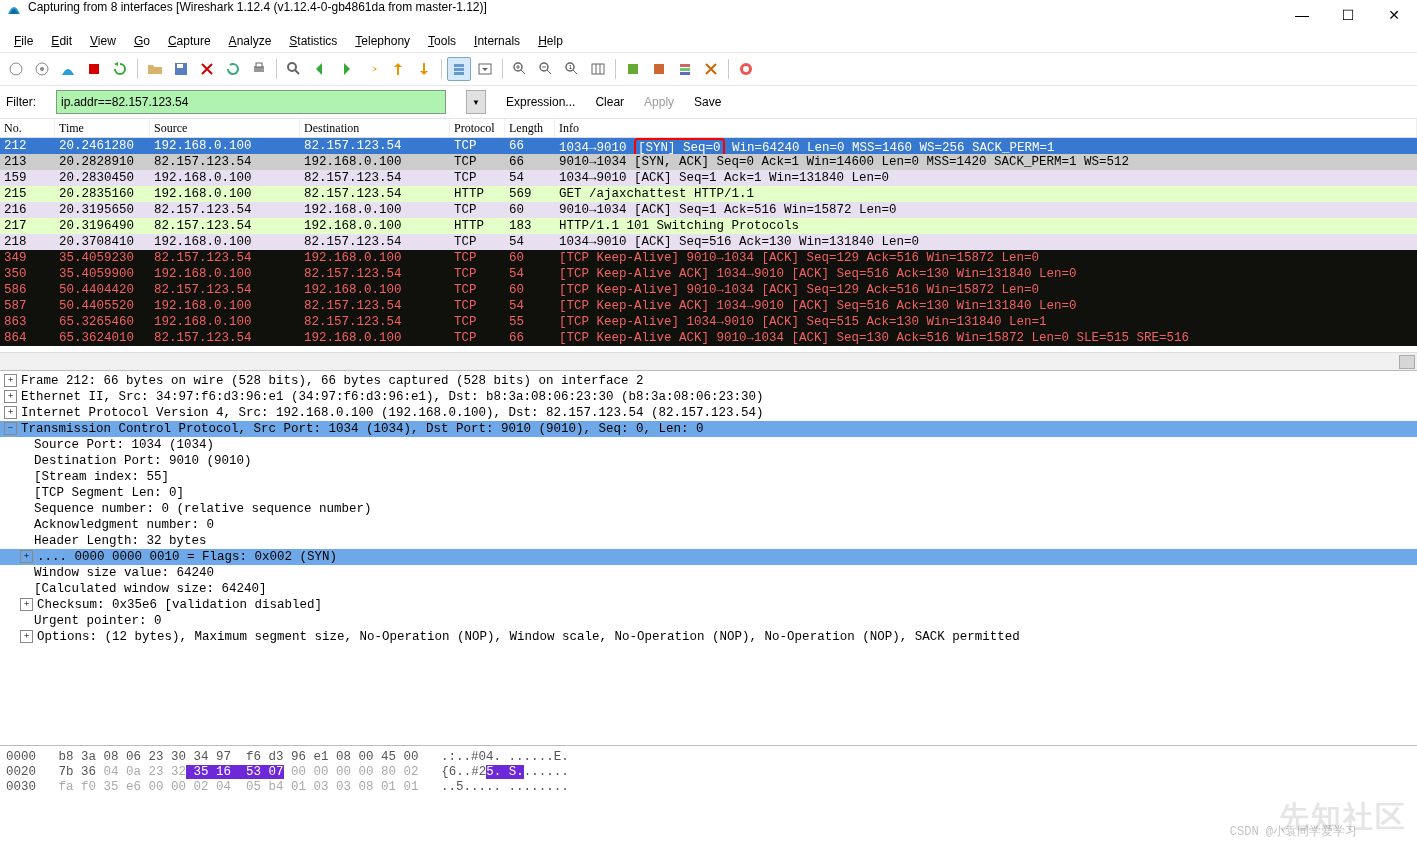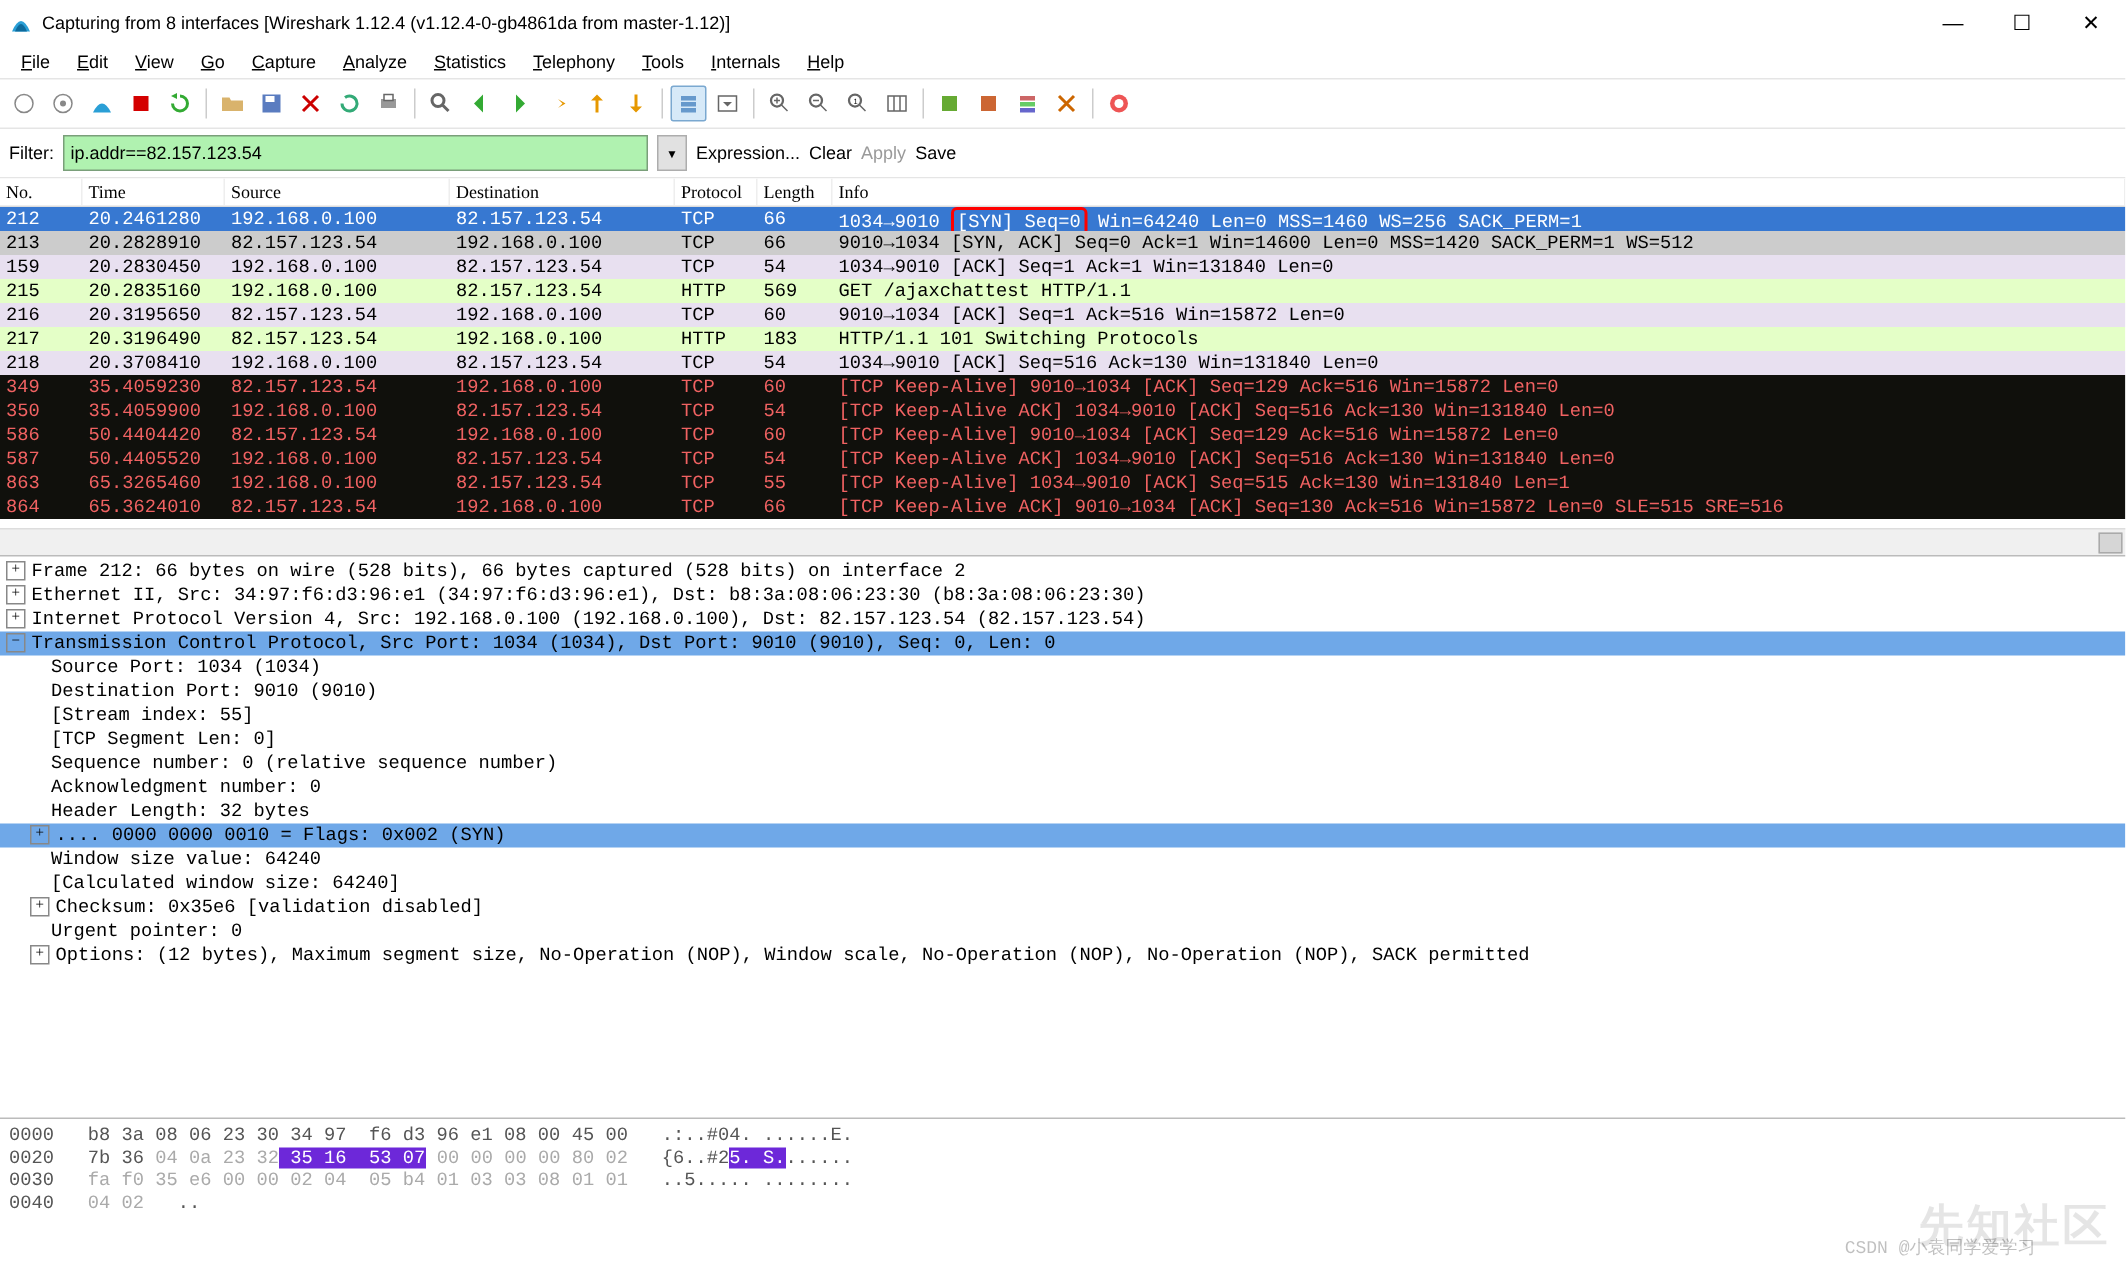--- a/index.html
+++ b/index.html
@@ -1,28 +1,28 @@
 <!DOCTYPE html>
 <html><head>
 <meta charset="utf-8">
 <style>
 html,body{margin:0;padding:0;font-family:"Segoe UI",Tahoma,sans-serif;font-size:12px;color:#000;background:#fff;width:1417px;height:845px;overflow:hidden}
 .mono{font-family:Consolas,"Courier New",monospace;font-size:12.5px}
-.titlebar{height:30px;display:flex;align-items:center;padding-left:6px;position:relative}
+.titlebar{height:30px;display:flex;padding-left:6px;position:relative}
 .titlebar .logo{width:16px;height:16px;margin-right:6px}
 .titlebar .sysbtns{position:absolute;right:0;top:0;display:flex}
 .sysbtn{width:46px;height:30px;display:flex;align-items:center;justify-content:center;font-size:14px;color:#000}
 .menubar{height:22px;display:flex;align-items:center;padding-left:6px;gap:2px}
 .menubar span{padding:2px 8px}
 .menubar u{text-decoration:underline}
 .toolbar{height:28px;display:flex;align-items:center;border-top:1px solid #e5e5e5;border-bottom:1px solid #e5e5e5;padding:2px 4px;gap:2px}
 .tbtn{width:22px;height:22px;display:flex;align-items:center;justify-content:center;border:1px solid transparent;border-radius:2px}
 .tbtn svg{width:16px;height:16px}
 .tsep{width:1px;height:20px;background:#ccc;margin:0 3px}
-.filterbar{height:28px;display:flex;align-items:center;border-bottom:1px solid #e5e5e5;padding:2px 6px;gap:6px}
+.filterbar{height:28px;display:flex;align-items:center;border-bottom:1px solid #e5e5e5;padding:2px 6px;gap:20px}
 .filterbar input{flex:0 0 380px;height:20px;background:#b0f2b0;border:1px solid #7a9f7a;padding:1px 4px;font-family:inherit;font-size:12px}
 .dropbtn{width:18px;height:22px;border:1px solid #adadad;background:#e1e1e1;display:flex;align-items:center;justify-content:center;font-size:8px}
 .linklabel{color:#000}
 .linklabel.dis{color:#9a9a9a}
 .pkt-header,.pkt-row{display:grid;grid-template-columns:55px 95px 150px 150px 55px 50px 1fr;font-family:Consolas,"Courier New",monospace;font-size:12.5px;height:16px;line-height:16px;white-space:nowrap;overflow:hidden}
 .pkt-header{background:#fff;font-family:"Segoe UI";font-size:12px;border-bottom:1px solid #ddd;height:18px;line-height:18px}
 .pkt-header>div{border-right:1px solid #eee;padding-left:4px}
 .pkt-row>div{padding-left:4px;overflow:hidden;text-overflow:clip}
 .pkt-row .no{padding-right:4px}
 .pkt-row .len{text-align:left;padding-right:4px}
@@ -397,14 +397,13 @@
     <div class="ln indent2"><span>Urgent pointer: 0</span></div>
     <div class="ln indent1"><span class="expander">+</span><span>Options: (12 bytes), Maximum segment size, No-Operation (NOP), Window scale, No-Operation (NOP), No-Operation (NOP), SACK permitted</span></div>
   </div>
 
 <div class="hexpane mono" id="hexpane">
   <div class="watermark">先知社区</div>
   <div class="wm2">CSDN @小袁同学爱学习</div>
 <div class="hl"><span>0000</span>   <span>b8 3a 08 06 23 30 34 97  f6 d3 96 e1 08 00 45 00</span>   <span>.:..#04. ......E.</span></div>
     <div class="hl"><span>0020</span>   <span>7b 36</span><span class="gr"> 04 0a 23 32</span><span class="blue"> 35 16  53 07</span><span class="gr"> 00 00 00 00 80 02</span>   <span>{6..#2</span><span class="blue">5. S.</span><span>......</span></div>
     <div class="hl"><span>0030</span>   <span class="gr">fa f0 35 e6 00 00 02 04  05 b4 01 03 03 08 01 01</span>   <span>..5..... ........</span></div>
-    <div class="hl"><span>0040</span>   <span class="gr">04 02</span>   <span>..</span></div>
   </div>
 
 </body></html>

